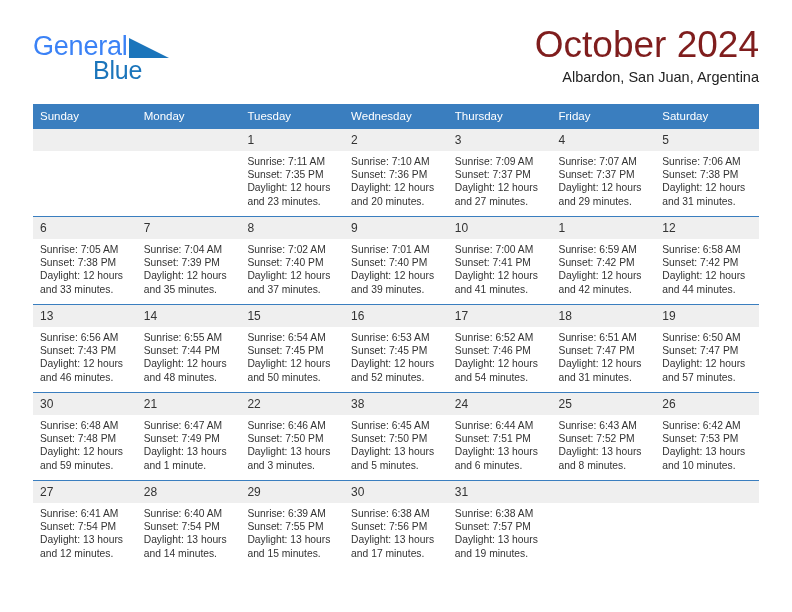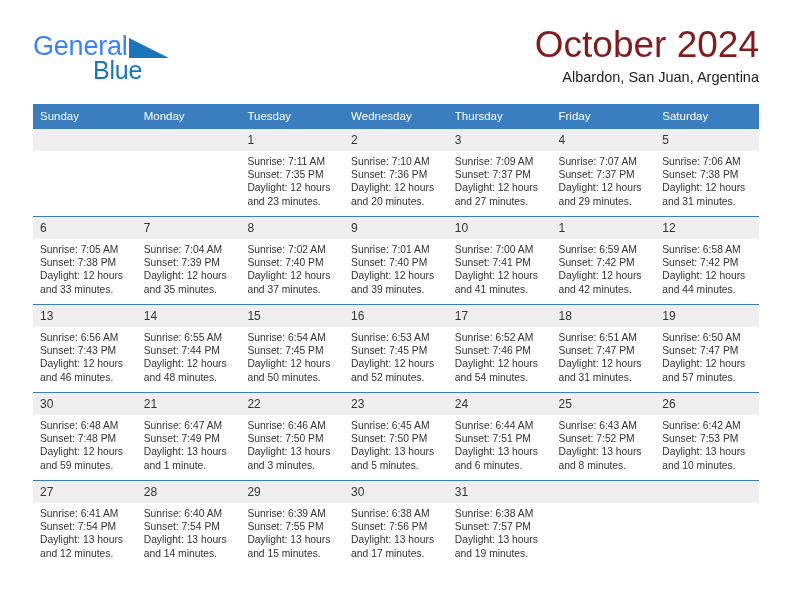--- a/index.html
+++ b/index.html
@@ -379,21 +379,21 @@
           <td>
             <span class="daynum">22</span>
             <div class="info">
               <div>Sunrise: 6:46 AM</div>
               <div>Sunset: 7:50 PM</div>
               <div class="dl">Daylight: 13 hours</div>
               <div class="dl">and 3 minutes.</div>
             </div>
           </td>
           <td>
-            <span class="daynum">23</span>
+            <span class="daynum">38</span>
             <div class="info">
               <div>Sunrise: 6:45 AM</div>
               <div>Sunset: 7:50 PM</div>
               <div class="dl">Daylight: 13 hours</div>
               <div class="dl">and 5 minutes.</div>
             </div>
           </td>
           <td>
             <span class="daynum">24</span>
             <div class="info">

